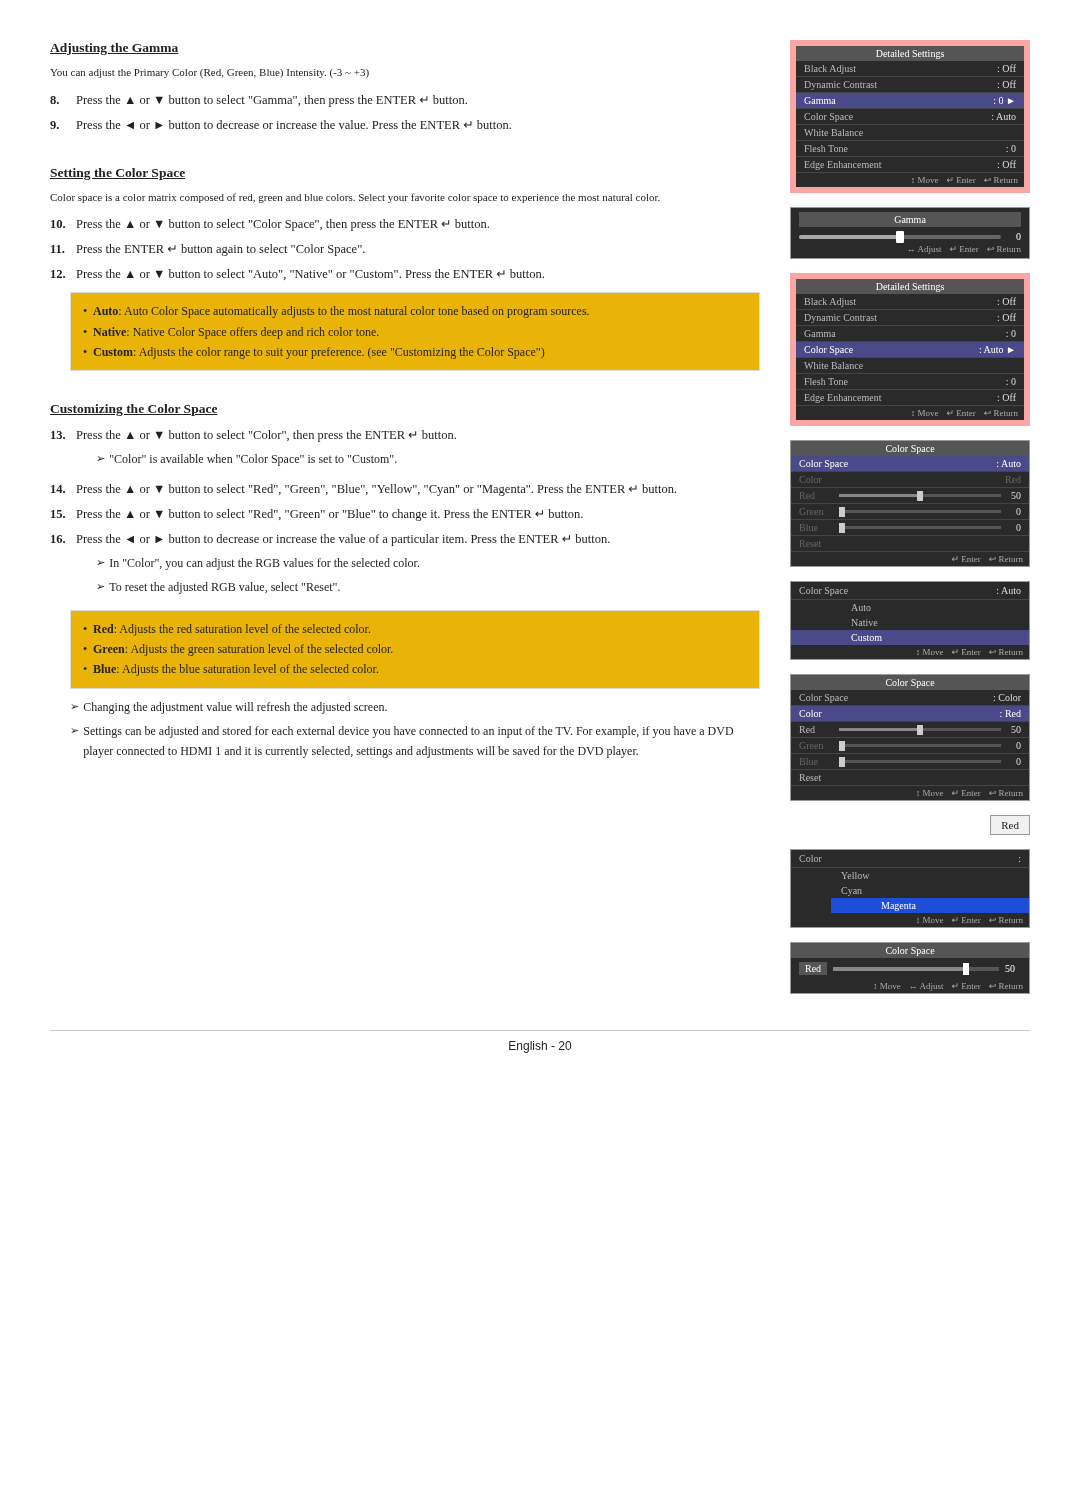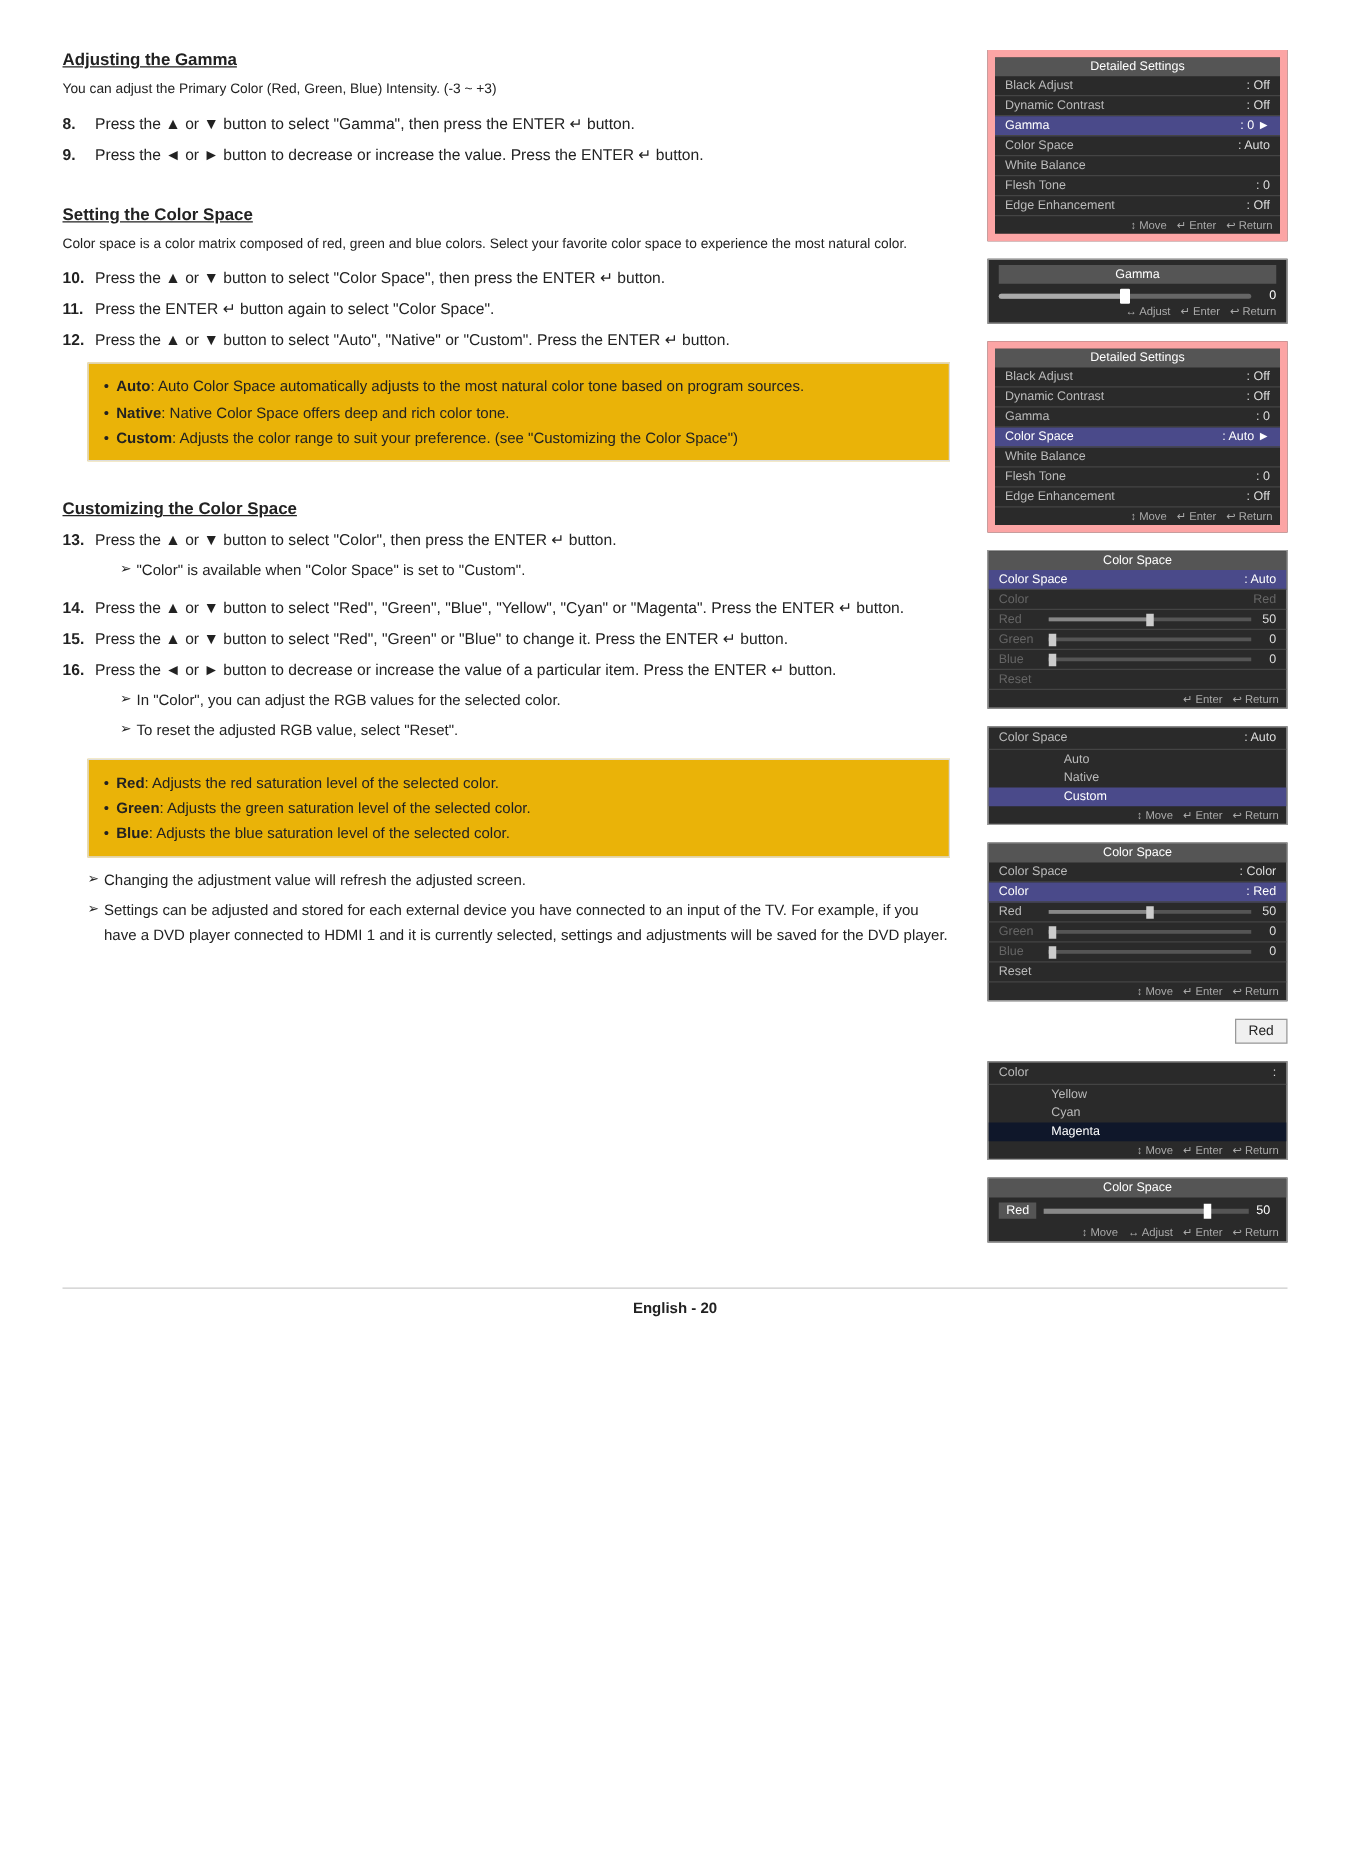--- a/index.html
+++ b/index.html
@@ -8,20 +8,21 @@
       font-family: Arial, sans-serif;
       font-size: 13px;
       color: #222;
       width: 1080px;
       min-height: 1488px;
       padding: 40px 50px;
     }
     .page-layout {
       display: flex;
       gap: 30px;
+      font-family: Liberation Serif, serif;
     }
     .left-col {
       flex: 1;
       min-width: 0;
     }
     .right-col {
       width: 240px;
       flex-shrink: 0;
       display: flex;
       flex-direction: column;
@@ -330,22 +331,23 @@
       padding: 3px 8px;
       border-bottom: 1px solid #444;
     }
     .color-dropdown-header .label { color: #bbb; }
     .color-dropdown-option {
       padding: 2px 8px 2px 50px;
       color: #bbb;
       font-size: 10px;
     }
     .color-dropdown-option.selected {
-      background: #0f172a;
-      color: #fff;
+      background: #1d4ed8;
+      color: #fff;
+      margin-left: 40px;
     }
     .color-dropdown-footer {
       display: flex;
       justify-content: flex-end;
       gap: 8px;
       padding: 2px 6px;
       font-size: 9px;
       color: #aaa;
     }
 
@@ -408,21 +410,21 @@
       padding: 2px 6px;
       font-size: 9px;
       color: #aaa;
     }
 
     
     .page-footer {
       text-align: center;
       margin-top: 30px;
       font-size: 12px;
-      font-weight: bold;
+      font-weight: normal;
       border-top: 1px solid #ccc;
       padding-top: 8px;
     }
 
     b { font-weight: bold; }
   </style>
 </head>
 <body>
 
 <div class="page-layout">

